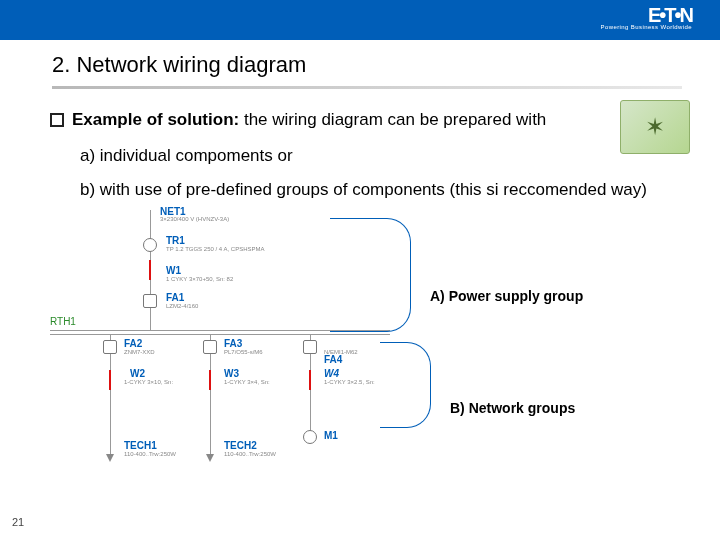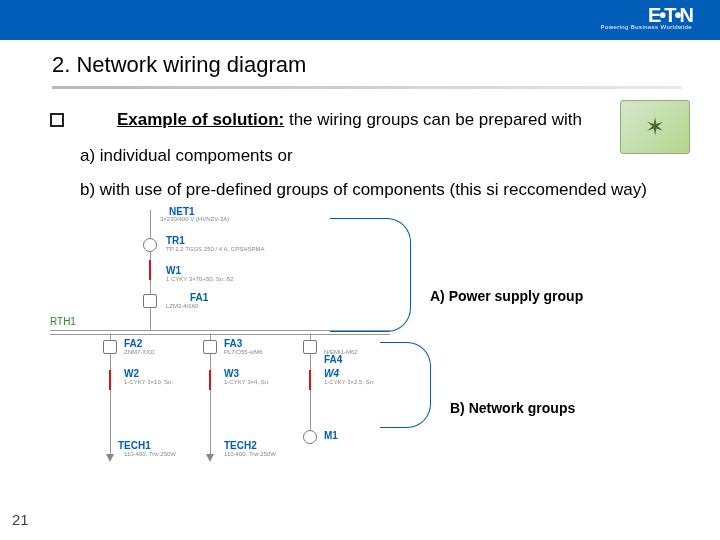--- a/index.html
+++ b/index.html
@@ -69,22 +69,20 @@
     gap: 8px;
   }
   .bullet-square {
     width: 14px;
     height: 14px;
     border: 2px solid #222;
     box-sizing: border-box;
   }
   .bullet-lead {
     font-weight: 700;
-    text-decoration: underline;
-    margin-left: 45px;
   }
   .body-line {
     position: absolute;
     left: 80px;
     font-size: 17px;
   }
   .body-line.a { top: 146px; }
   .body-line.b { top: 180px; }
 
   .corner-img {
@@ -171,21 +169,21 @@
     position: absolute;
     border: 1px solid #005eb8;
     border-left: none;
     border-radius: 0 24px 24px 0;
   }
 
   .page-num {
     position: absolute;
     left: 12px;
     bottom: 12px;
-    font-size: 15px;
+    font-size: 11px;
     color: #444;
   }
 </style>
 </head>
 <body>
 
 <div class="slide">
 
   <div class="header-bar">
     <div class="logo">
@@ -194,50 +192,50 @@
     </div>
   </div>
 
   <div class="title">2. Network wiring diagram</div>
   <div class="subtitle-line"></div>
 
   <div class="bullet-row">
     <span class="bullet-square"></span>
     <span>
       <span class="bullet-lead">Example of solution:</span>
-      <span>the wiring groups can be prepared with</span>
+      <span>the wiring diagram can be prepared with</span>
     </span>
   </div>
 
   <div class="body-line a">a) individual compoments or</div>
   <div class="body-line b">b) with use of pre-defined groups of components (this si reccomended way)</div>
 
   <div class="corner-img">
     <span>✶</span>
   </div>
 
   <div class="diagram">
 
     <div class="rth" style="left:0; top:106px;">RTH1</div>
 
     <div class="d-line-v" style="left:100px; top:0; height:120px;"></div>
 
-    <div class="d-label" style="left:119px; top:-4px;">NET1</div>
+    <div class="d-label" style="left:110px; top:-4px;">NET1</div>
     <div class="d-sub" style="left:110px; top:6px;">3×230/400 V (HVNZV-3A)</div>
 
     <div class="d-node" style="left:93px; top:28px;"></div>
     <div class="d-label" style="left:116px; top:25px;">TR1</div>
     <div class="d-sub" style="left:116px; top:36px;">TP 1.2 TGGS 250 / 4 A, CPSHSPMA</div>
 
     <div class="red-v" style="left:99px; top:50px; height:20px;"></div>
     <div class="d-label" style="left:116px; top:55px;">W1</div>
     <div class="d-sub" style="left:116px; top:66px;">1 CYKY 3×70+50, Sn: 82</div>
 
     <div class="d-node" style="left:93px; top:84px; border-radius:2px;"></div>
-    <div class="d-label" style="left:116px; top:82px;margin-left:24px;">FA1</div>
+    <div class="d-label" style="left:116px; top:82px;">FA1</div>
     <div class="d-sub" style="left:116px; top:93px;">LZM2-4/160</div>
 
     <div class="d-line-h" style="left:0; top:120px; width:340px;"></div>
     <div class="d-line-h" style="left:0; top:124px; width:340px;"></div>
 
     <div class="d-line-v" style="left:60px;  top:124px; height:120px;"></div>
     <div class="d-line-v" style="left:160px; top:124px; height:120px;"></div>
     <div class="d-line-v" style="left:260px; top:124px; height:100px;"></div>
 
     <div class="d-node" style="left:53px;  top:130px; border-radius:2px;"></div>
@@ -246,33 +244,33 @@
 
     <div class="d-node" style="left:153px; top:130px; border-radius:2px;"></div>
     <div class="d-label" style="left:174px; top:128px;">FA3</div>
     <div class="d-sub" style="left:174px; top:139px;">PL7/O55-s/M6</div>
 
     <div class="d-node" style="left:253px; top:130px; border-radius:2px;"></div>
     <div class="d-label" style="left:274px; top:120px;margin-top:24px;">FA4</div>
     <div class="d-sub" style="left:274px; top:139px;">N/EMI1-M62</div>
 
     <div class="red-v" style="left:59px;  top:160px; height:20px;"></div>
-    <div class="d-label" style="left:74px; top:158px;">W2</div>
+    <div class="d-label" style="left:80px; top:158px;">W2</div>
     <div class="d-sub" style="left:74px; top:169px;">1-CYKY 3×10, Sn:</div>
 
     <div class="red-v" style="left:159px; top:160px; height:20px;"></div>
     <div class="d-label" style="left:174px; top:158px;">W3</div>
     <div class="d-sub" style="left:174px; top:169px;">1-CYKY 3×4, Sn:</div>
 
     <div class="red-v" style="left:259px; top:160px; height:20px;"></div>
     <div class="d-label" style="left:274px; top:158px;font-style:italic;">W4</div>
     <div class="d-sub" style="left:274px; top:169px;">1-CYKY 3×2.5, Sn:</div>
 
     <div class="arrow-down" style="left:56px;  top:244px;"></div>
-    <div class="d-label" style="left:68px; top:230px;">TECH1</div>
+    <div class="d-label" style="left:74px; top:230px;">TECH1</div>
     <div class="d-sub" style="left:74px; top:241px;">110-400..Trw:250W</div>
 
     <div class="arrow-down" style="left:156px; top:244px;"></div>
     <div class="d-label" style="left:174px; top:230px;">TECH2</div>
     <div class="d-sub" style="left:174px; top:241px;">110-400..Trw:250W</div>
 
     <div class="d-node" style="left:253px; top:220px;"></div>
     <div class="d-label" style="left:274px; top:220px;">M1</div>
   </div>
 

